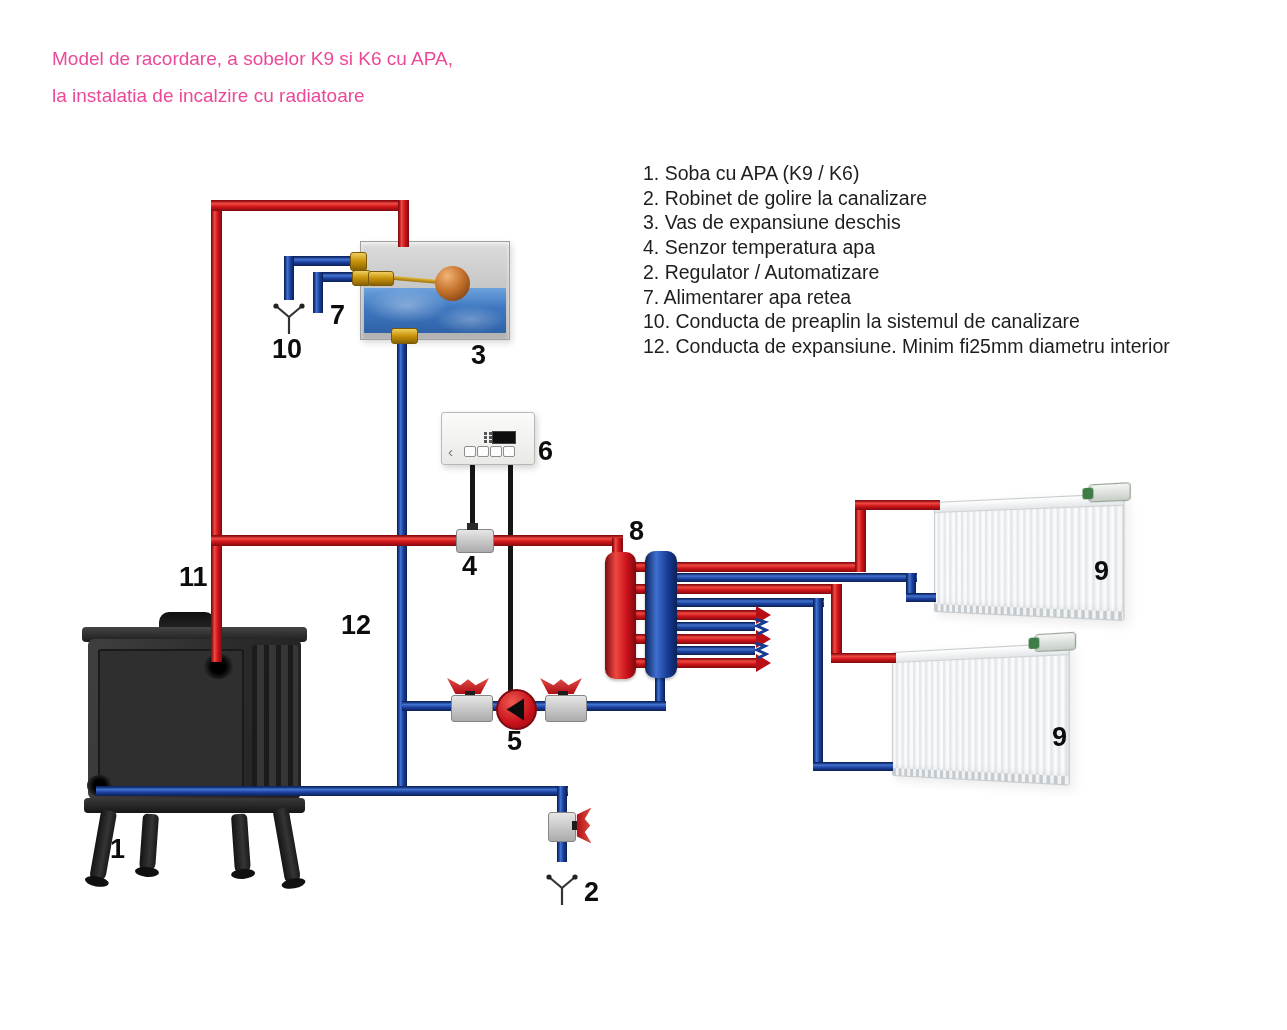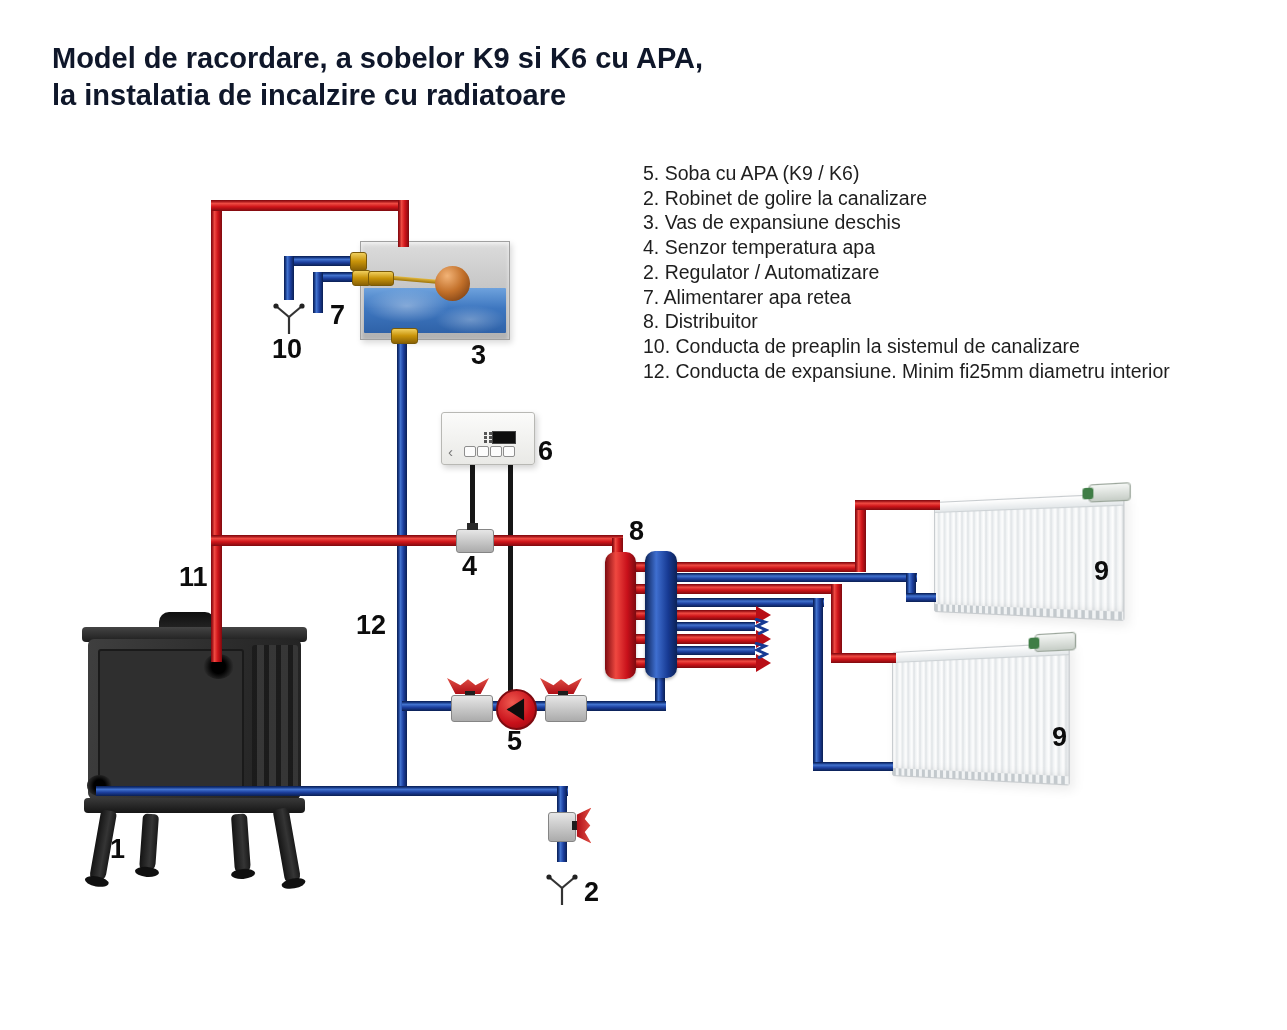--- a/index.html
+++ b/index.html
@@ -1,20 +1,20 @@
 <!DOCTYPE html>
 <html><head>
 <meta charset="utf-8">
 <style>
   html,body{margin:0;padding:0;background:#fff;}
   #canvas{position:relative;width:1287px;height:1030px;background:#ffffff;
           font-family:"Liberation Sans", sans-serif;overflow:hidden;}
   .abs{position:absolute;}
   
-  .title{left:52px;top:40px;font-size:29px;line-height:37px;color:#0f172a;z-index:9;font-weight:bold;}
+  .title{left:52px;top:40px;font-size:19px;line-height:37px;color:#ec4899;z-index:9;}
   .legend{left:643px;top:161px;margin:0;padding:0;list-style:none;z-index:9;}
   .legend li{font-size:19.5px;line-height:24.7px;color:#1e1e1e;white-space:nowrap;}
   .num{font-size:27px;font-weight:bold;color:#0c0c0c;z-index:8;}
   
   .red-h{background:linear-gradient(180deg,#7e0a0f 0%,#9a1015 10%,#ee4a42 32%,#cf1419 62%,#7e0a0f 100%);z-index:5;}
   .red-v{background:linear-gradient(90deg,#7e0a0f 0%,#9a1015 10%,#ee4a42 32%,#cf1419 62%,#7e0a0f 100%);z-index:5;}
   .blue-h{background:linear-gradient(180deg,#0a1f52 0%,#123077 12%,#4273cf 34%,#1c3f9e 64%,#0a1f52 100%);z-index:4;}
   .blue-v{background:linear-gradient(90deg,#0a1f52 0%,#123077 12%,#4273cf 34%,#1c3f9e 64%,#0a1f52 100%);z-index:4;}
   .wire{background:#161616;z-index:3;}
   .arrow-red{width:0;height:0;border-top:9px solid transparent;border-bottom:9px solid transparent;
@@ -85,27 +85,26 @@
 <body>
 
 <div id="canvas">
 
   <div class="abs title">
     <div>Model de racordare, a sobelor K9 si K6 cu APA,</div>
     <div>la instalatia de incalzire cu radiatoare</div>
   </div>
 
   <ul class="abs legend">
-    <li>5. Soba cu APA (K9 / K6)</li>
+    <li>1. Soba cu APA (K9 / K6)</li>
     <li>2. Robinet de golire la canalizare</li>
     <li>3. Vas de expansiune deschis</li>
     <li>4. Senzor temperatura apa</li>
     <li>2. Regulator / Automatizare</li>
     <li>7. Alimentarer apa retea</li>
-    <li>8. Distribuitor</li>
     <li>10. Conducta de preaplin la sistemul de canalizare</li>
     <li>12. Conducta de expansiune. Minim fi25mm diametru interior</li>
   </ul>
 
   <div class="abs stove" style="left:75px;top:610px;width:255px;height:280px;">
     <div class="stove-flue" style="left:84px;top:2px;width:56px;height:22px;"></div>
     <div class="stove-lid" style="left:7px;top:17px;width:225px;height:15px;"></div>
     <div class="stove-body" style="left:13px;top:29px;width:213px;height:160px;">
       <div class="stove-ridges"></div>
       <div class="stove-door"></div>
@@ -236,15 +235,15 @@
   <div class="abs num" style="left:471px;top:340px;">3</div>
   <div class="abs num" style="left:462px;top:551px;">4</div>
   <div class="abs num" style="left:507px;top:726px;">5</div>
   <div class="abs num" style="left:538px;top:436px;">6</div>
   <div class="abs num" style="left:330px;top:300px;">7</div>
   <div class="abs num" style="left:629px;top:516px;">8</div>
   <div class="abs num" style="left:1094px;top:556px;">9</div>
   <div class="abs num" style="left:1052px;top:722px;">9</div>
   <div class="abs num" style="left:272px;top:334px;">10</div>
   <div class="abs num" style="left:179px;top:562px;">11</div>
-  <div class="abs num" style="left:356px;top:610px;">12</div>
+  <div class="abs num" style="left:341px;top:610px;">12</div>
 
 </div>
 
 </body></html>

